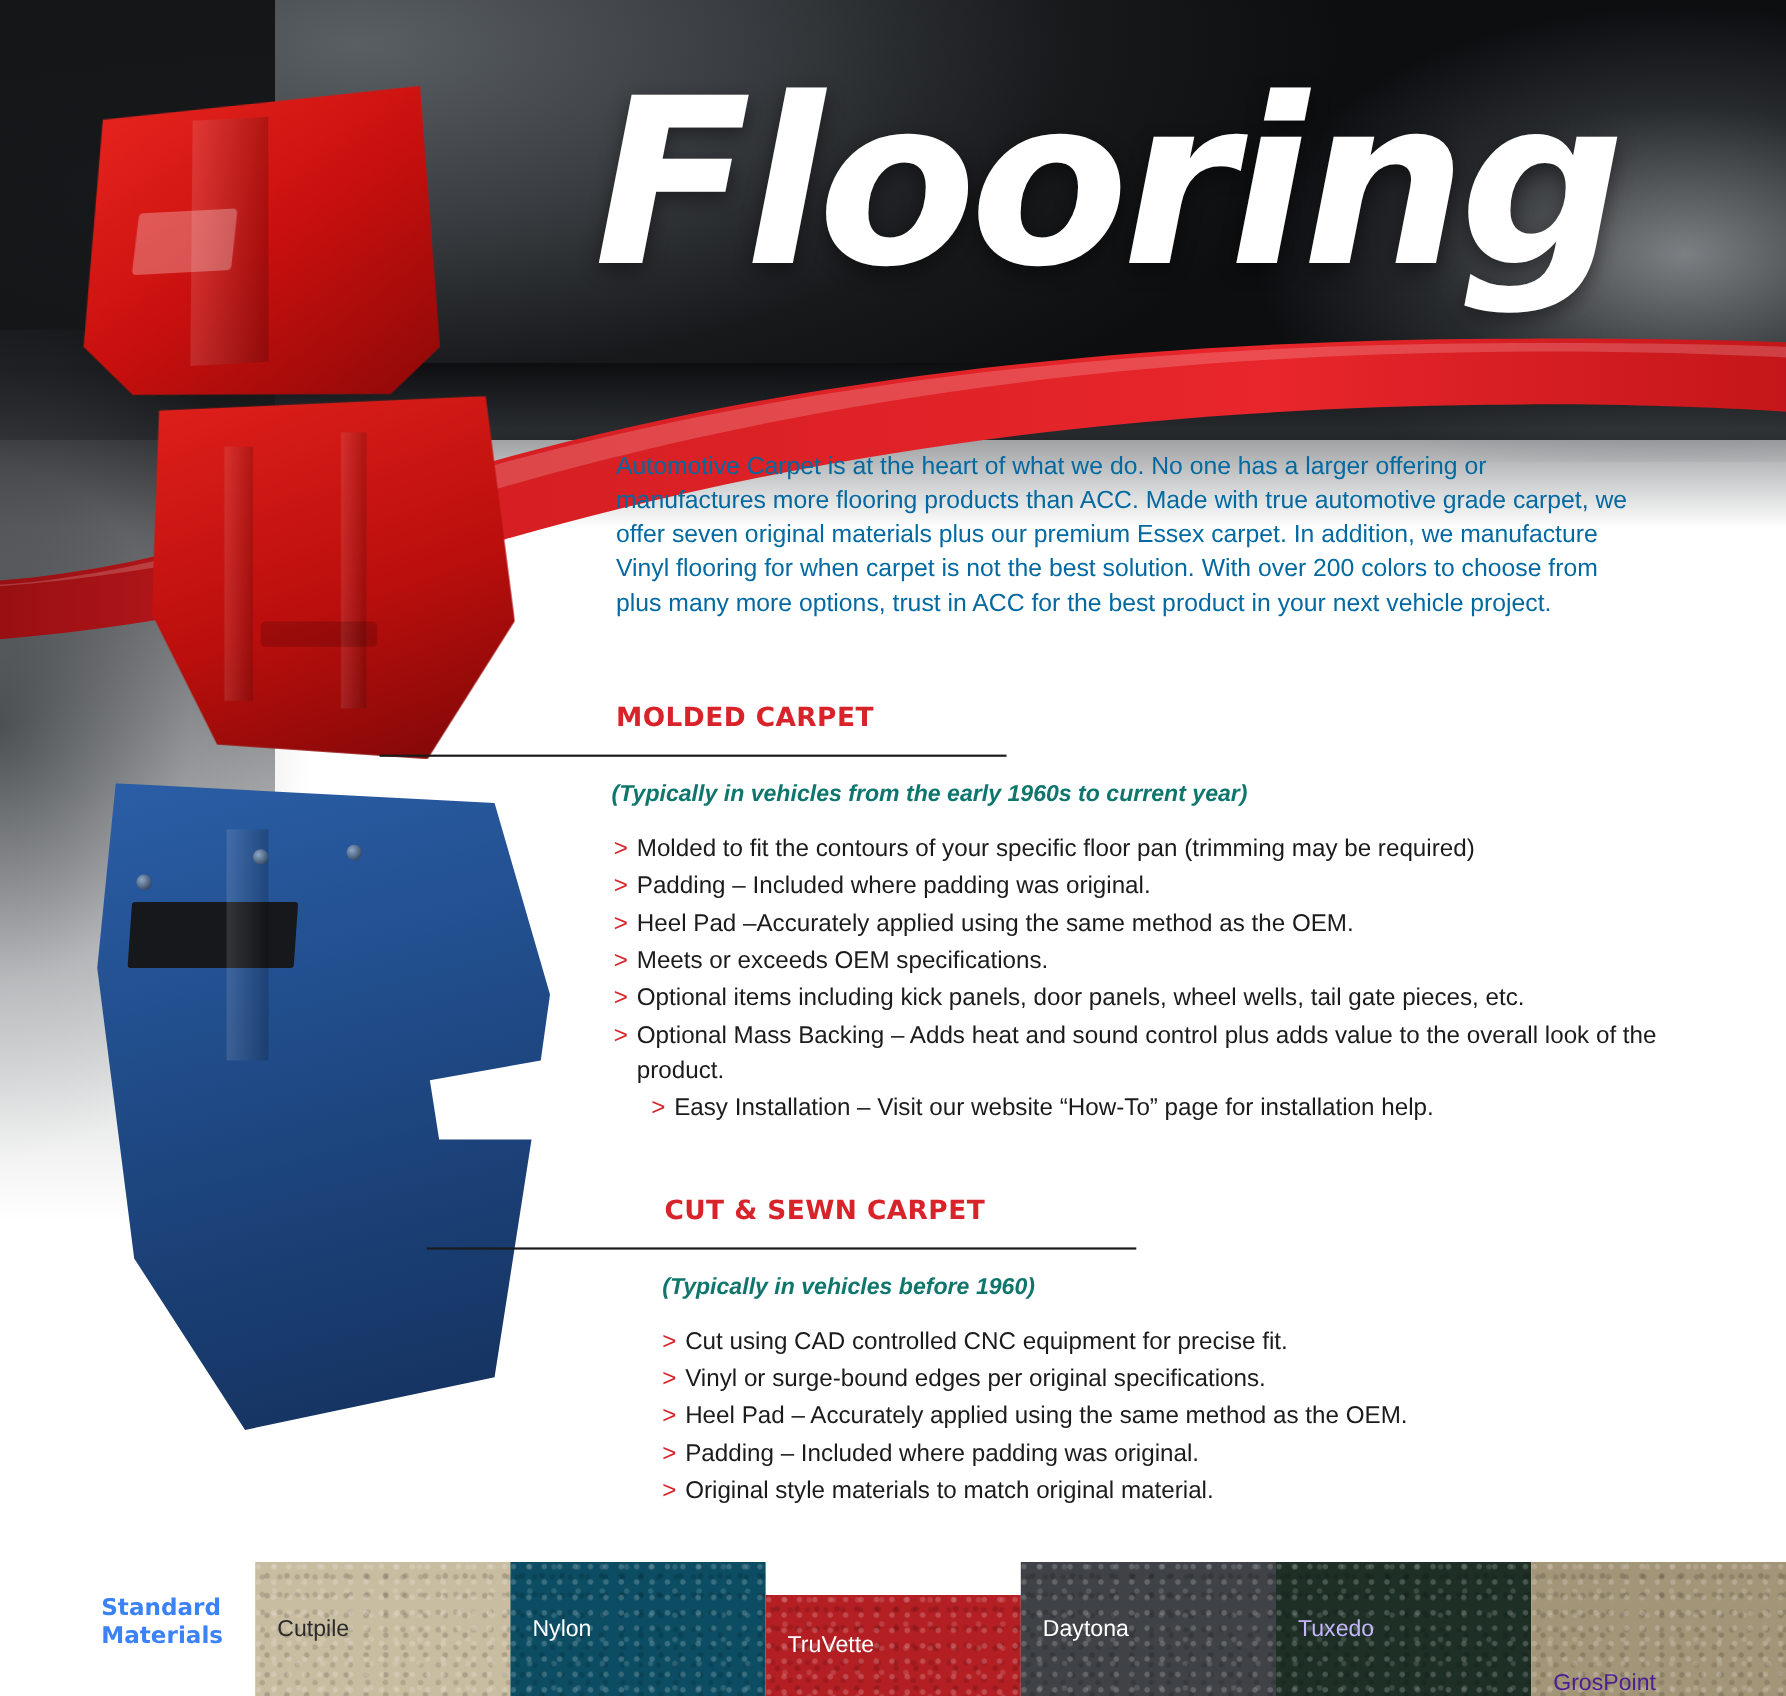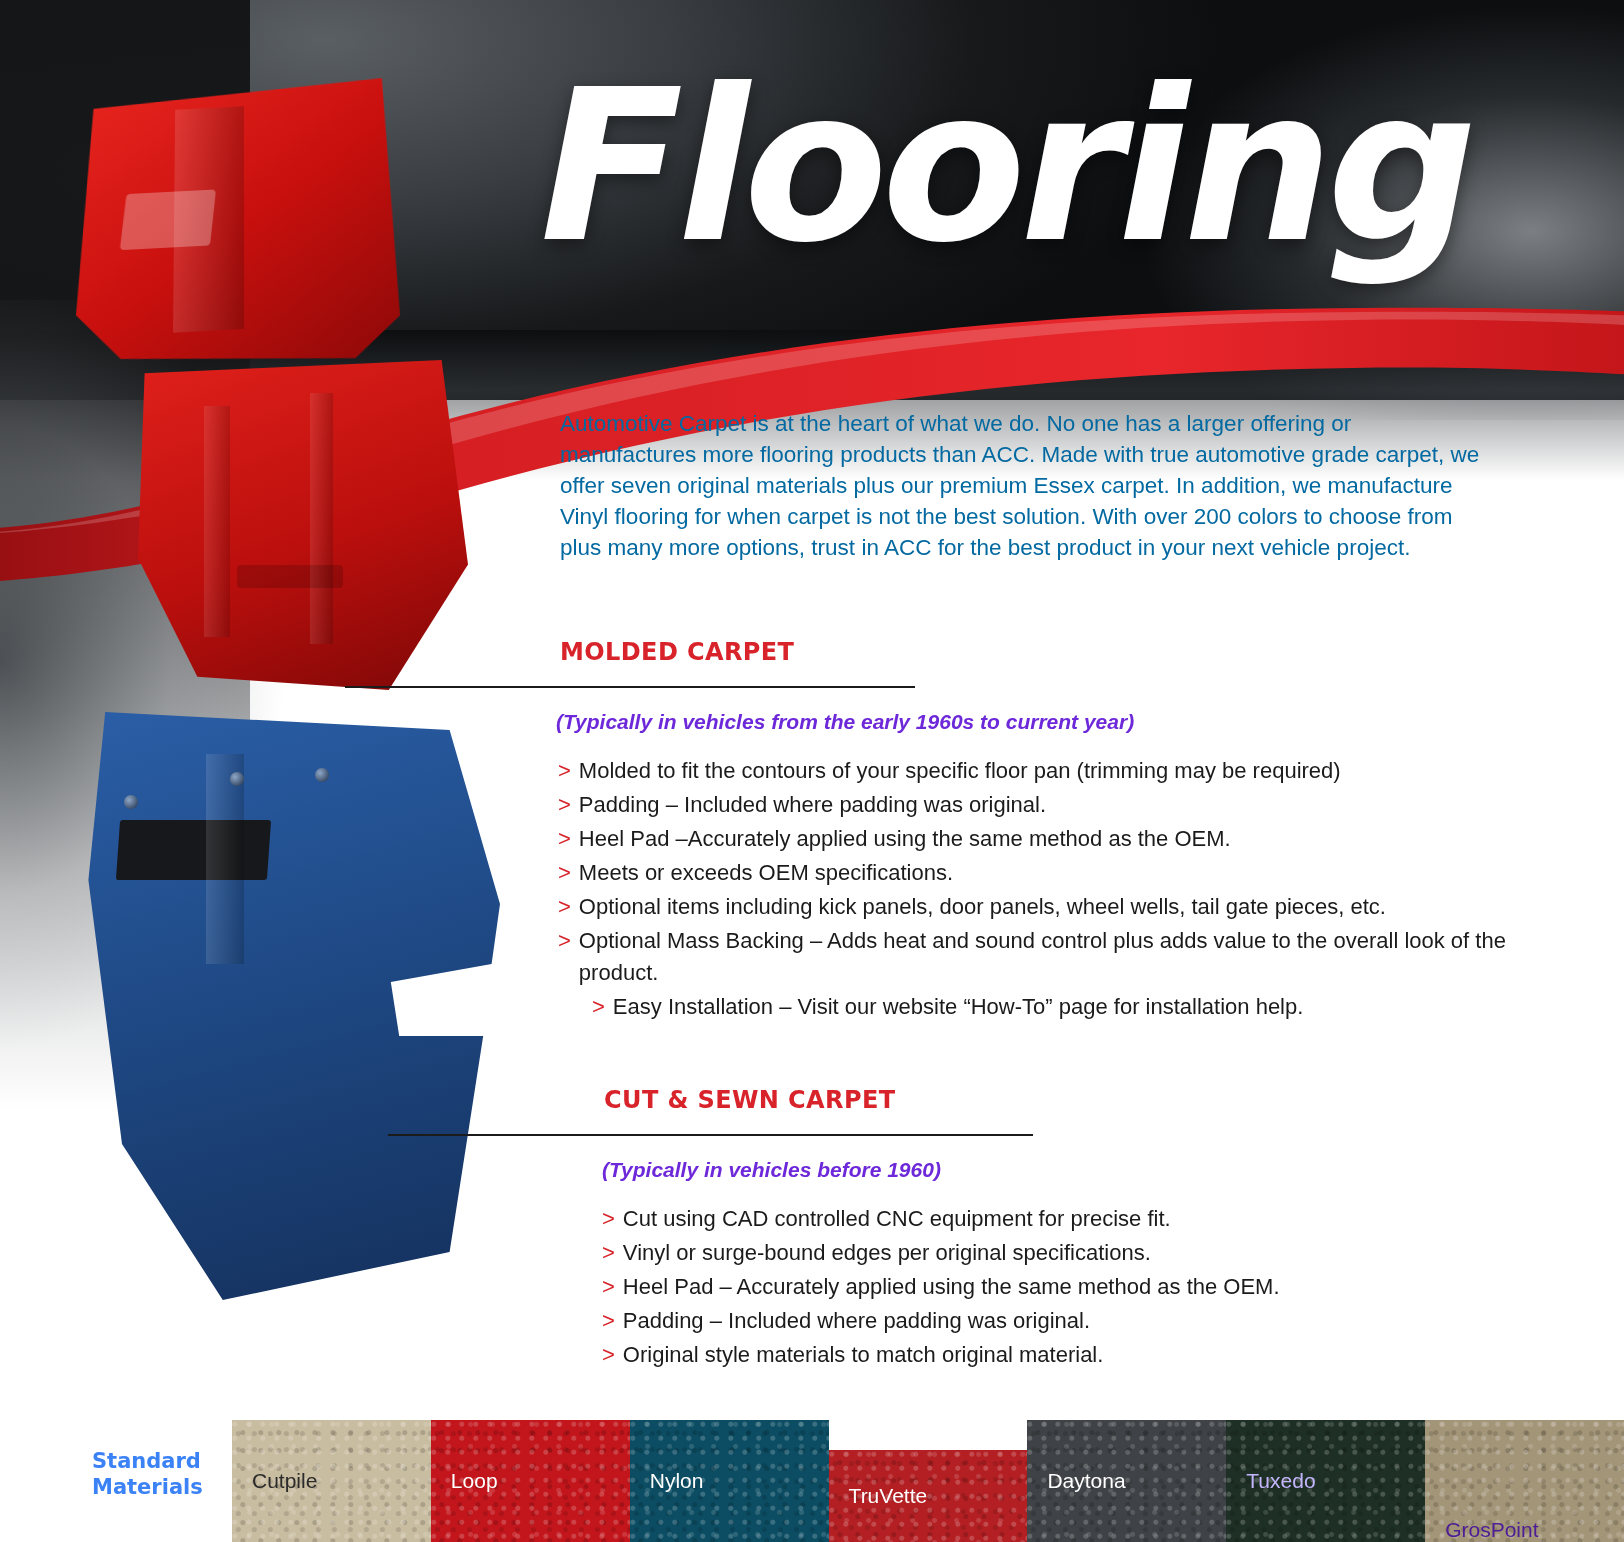--- a/index.html
+++ b/index.html
@@ -177,21 +177,21 @@
   .rule {
     position: absolute;
     height: 2px;
     background: #1b1b1b;
   }
   .sub-italic {
     position: absolute;
     font-size: 21px;
     font-style: italic;
     font-weight: bold;
-    color: #6d28d9;
+    color: #0f766e;
   }
   .bullets {
     position: absolute;
     font-size: 22px;
     line-height: 32px;
     color: #1b1b1b;
   }
   .bullets .row { display: flex; margin-bottom: 2px; }
   .bullets .mark { color: #d8232a; margin-right: 8px; flex: 0 0 auto; }
   .bullets .txt { display: block; }
@@ -361,24 +361,20 @@
   <div class="footer">
     <div class="std-label">
       <div>Standard</div>
       <div>Materials</div>
     </div>
     <div class="swatches">
       <div class="swatch" id="sw0" style="background: rgb(201, 189, 161); color: rgb(43, 43, 43);">
         <span class="tex"></span>
         <span class="nm">Cutpile</span>
       </div>
-      <div class="swatch" id="sw1" style="background: rgb(194, 22, 28); color: rgb(255, 255, 255);">
-        <span class="tex"></span>
-        <span class="nm">Loop</span>
-      </div>
       <div class="swatch" id="sw2" style="background: rgb(12, 77, 99); color: rgb(255, 255, 255);">
         <span class="tex"></span>
         <span class="nm">Nylon</span>
       </div>
       <div class="swatch" id="sw3" style="background: rgb(180, 31, 35); color: rgb(255, 255, 255); margin-top: 30px;">
         <span class="tex"></span>
         <span class="nm">TruVette</span>
       </div>
       <div class="swatch" id="sw4" style="background: rgb(63, 66, 70); color: rgb(255, 255, 255);">
         <span class="tex"></span>

